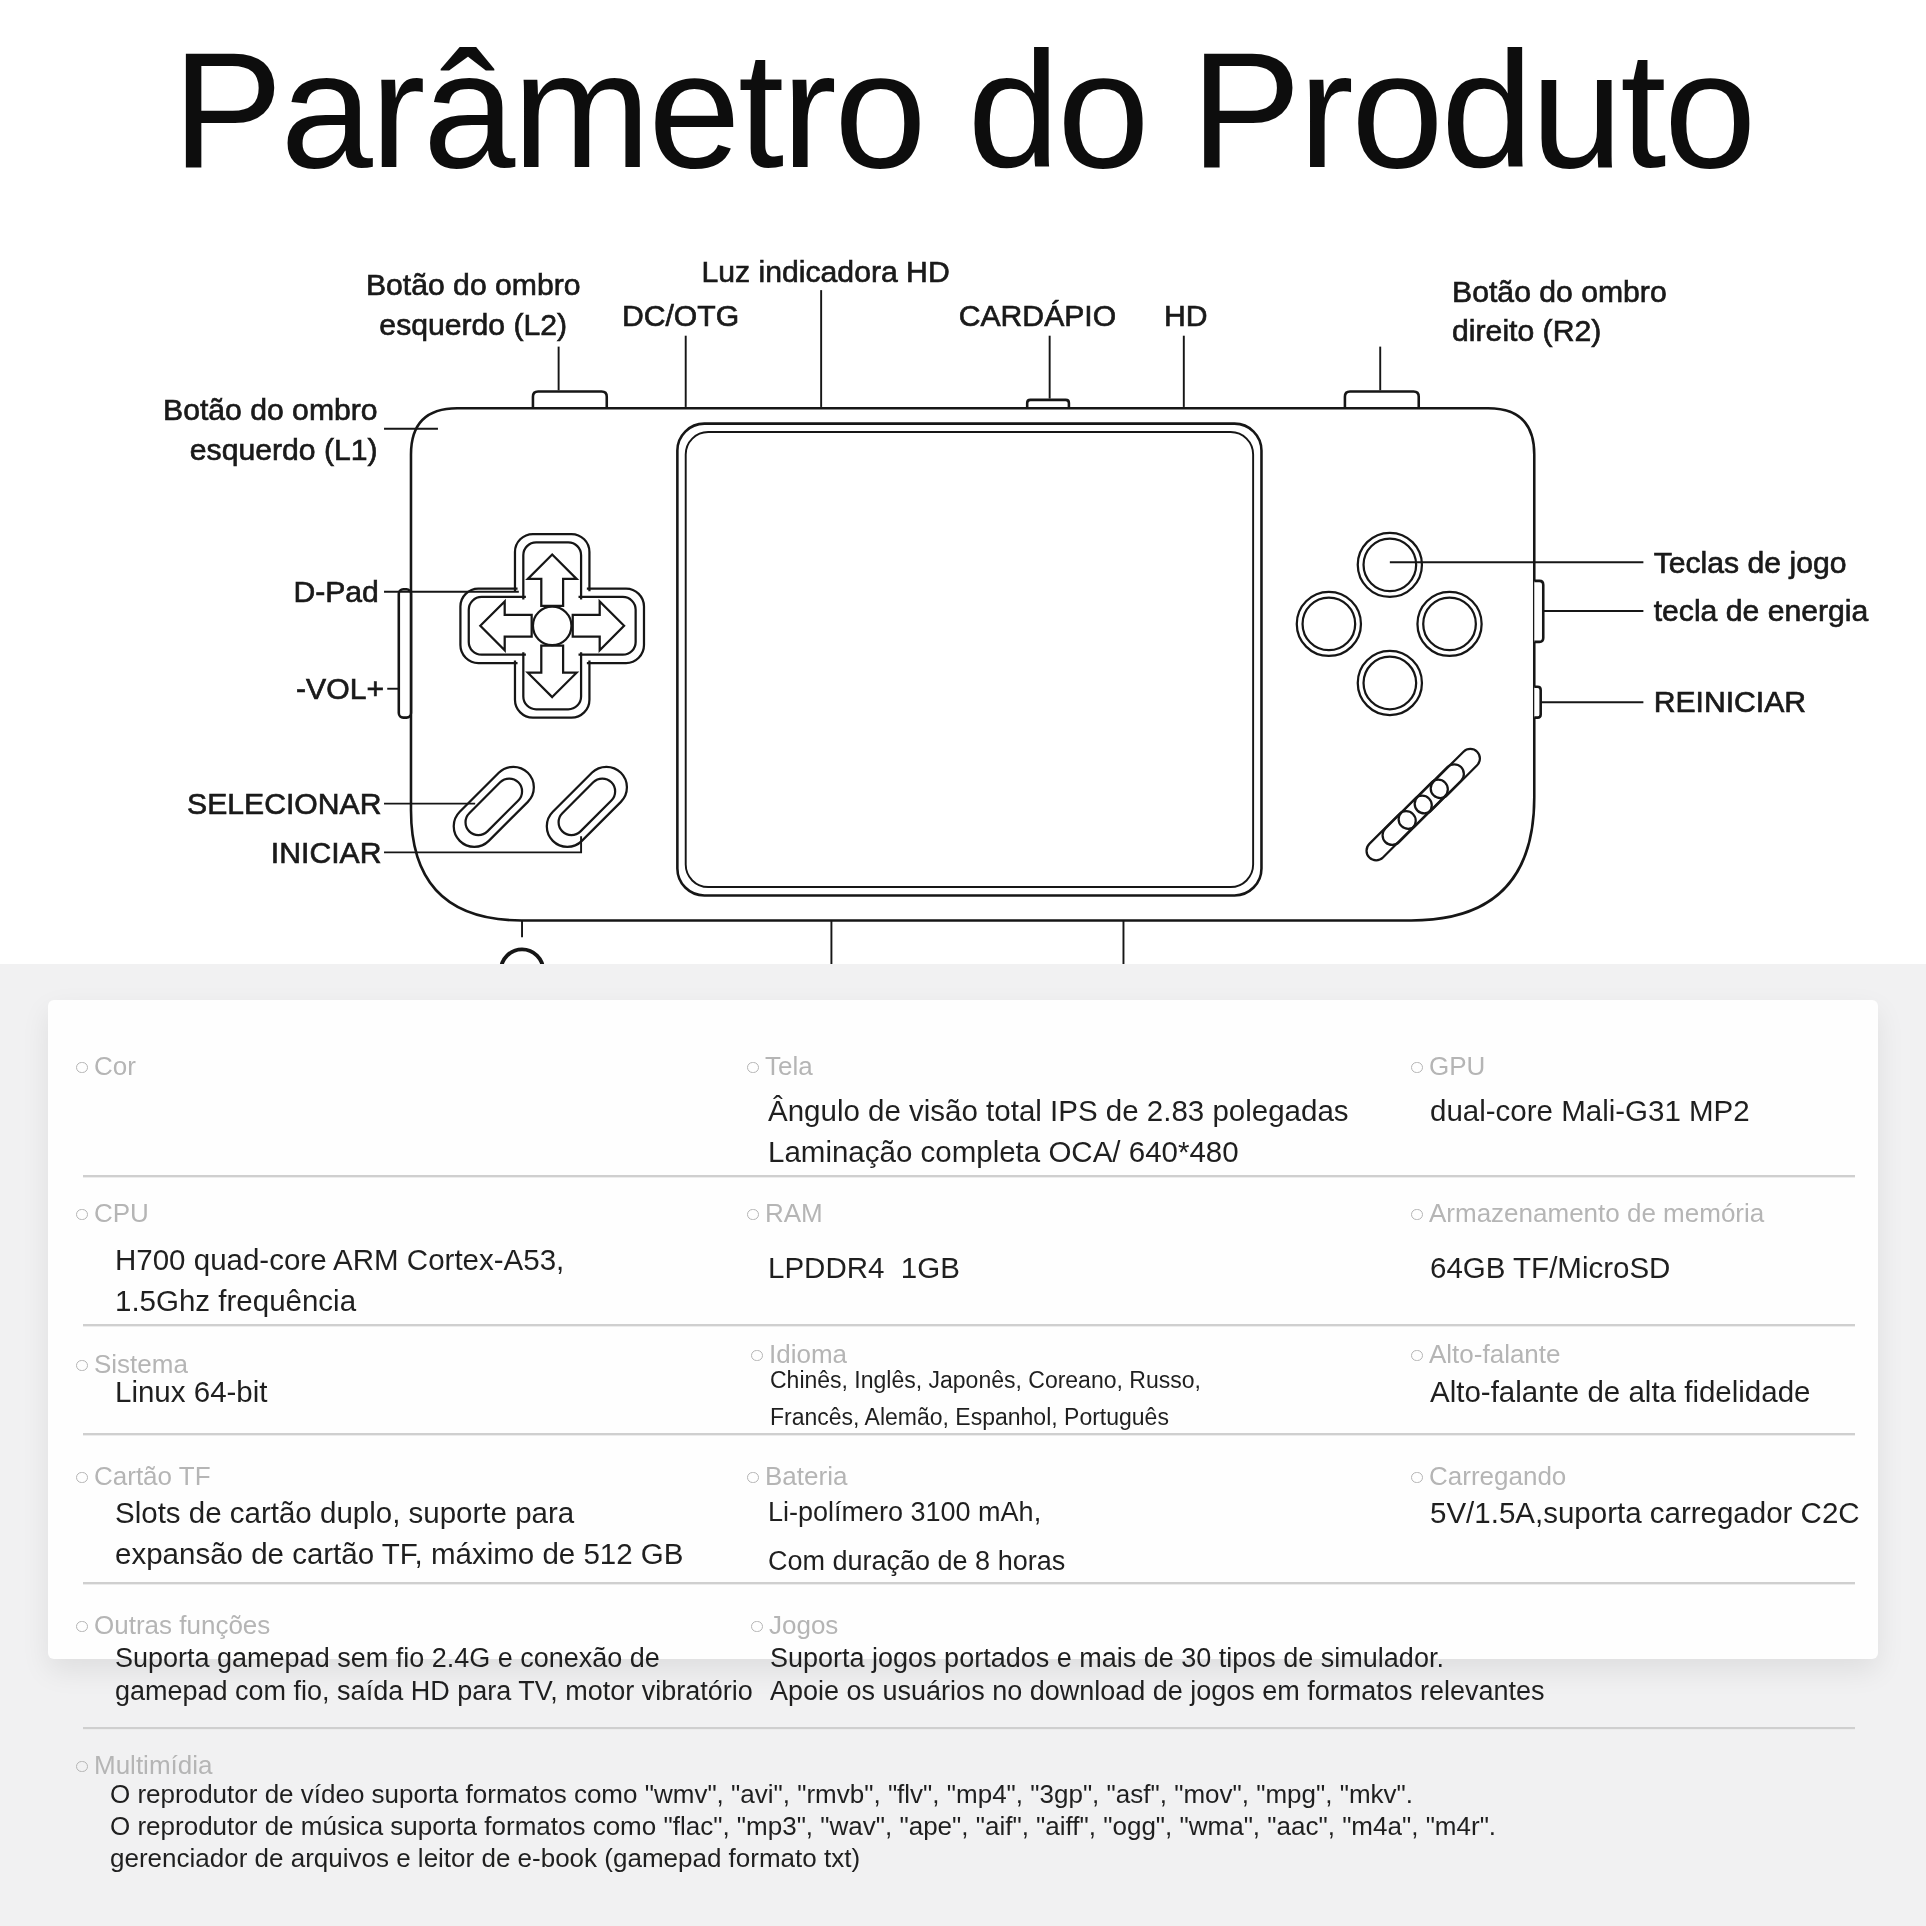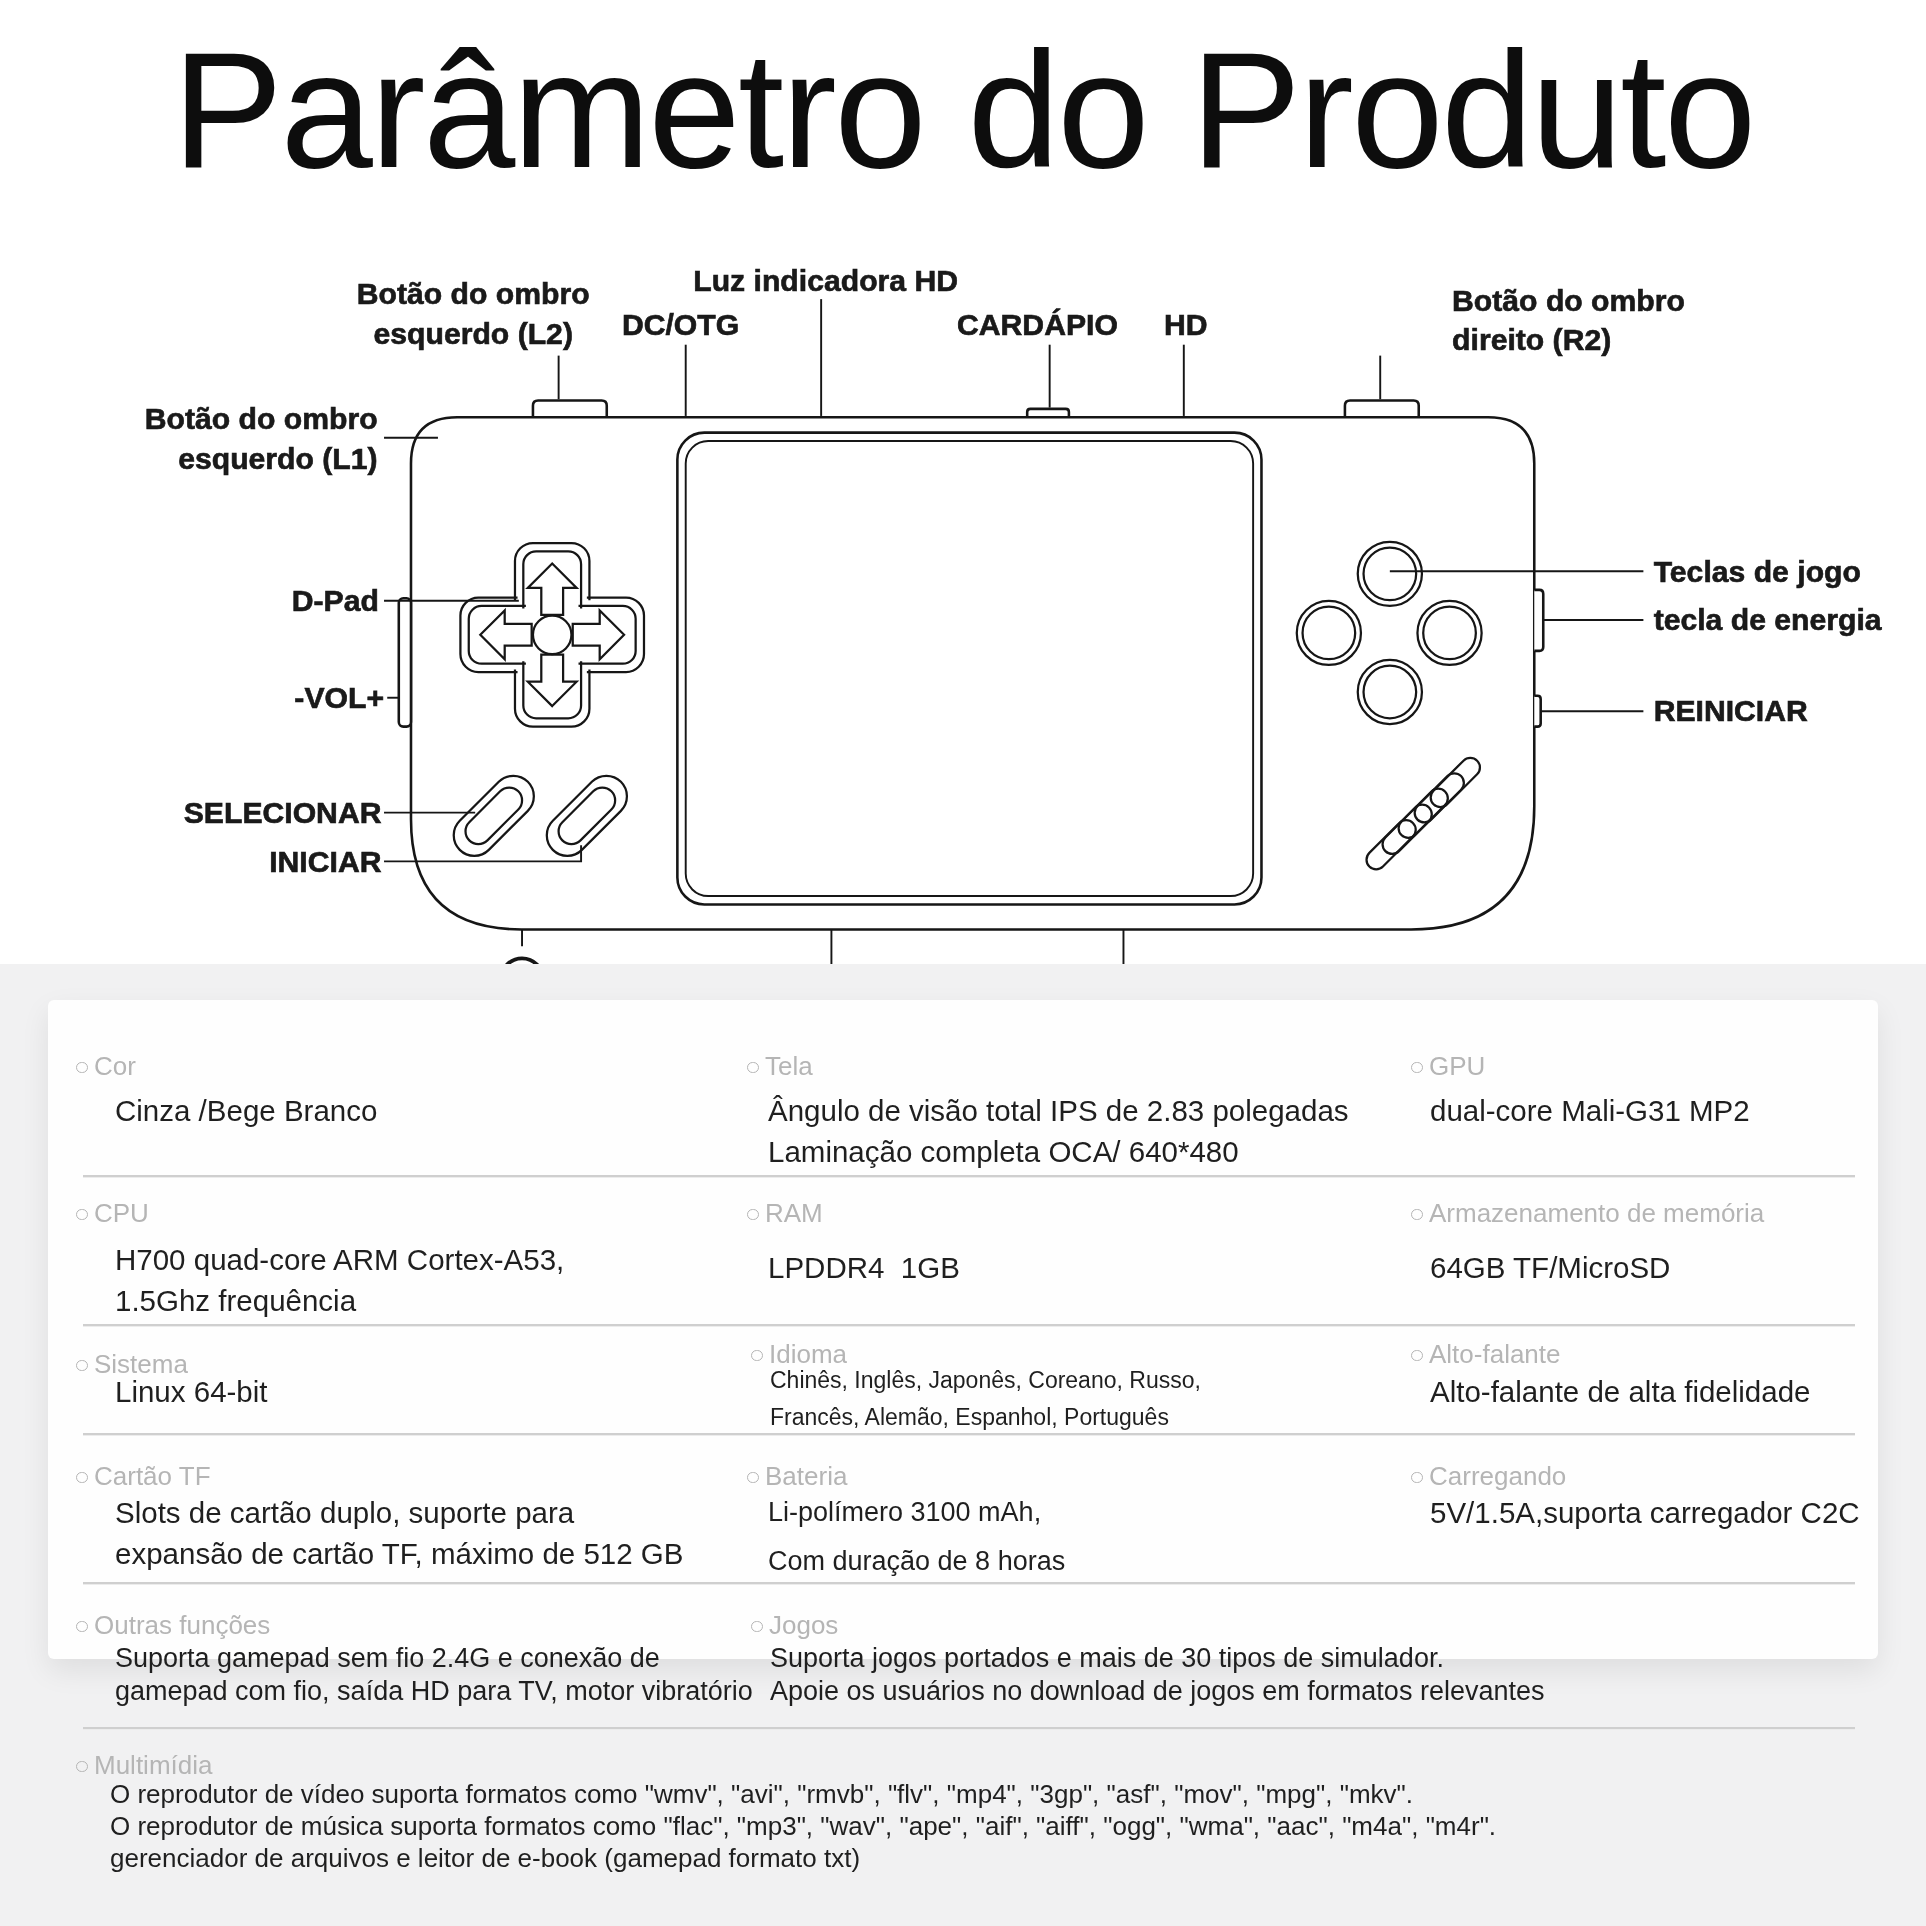--- a/index.html
+++ b/index.html
@@ -7,21 +7,21 @@
     width:1926px;height:1926px;position:relative;overflow:hidden;
     background:#ffffff;
     font-family:"Liberation Sans", sans-serif;
     color:#1a1a1a;
   }
   .page-title{
     position:absolute;top:19px;left:0;width:1926px;
     font-size:166px;font-weight:normal;letter-spacing:-2.6px;
     text-align:center;margin:0;color:#0d0d0d;line-height:1.1;
   }
-  .diagram-wrap{position:absolute;top:9px;left:0;width:1644px;height:1027px;font-weight:bold;}
+  .diagram-wrap{position:absolute;top:0;left:0;width:1644px;height:1027px;}
   svg text{font-family:"Liberation Sans",sans-serif;font-size:47px;fill:#1a1a1a;}
   .lower-bg{position:absolute;top:964px;left:0;width:1926px;height:962px;background:#f1f1f2;}
   .card{
     position:absolute;top:1000px;left:48px;width:1830px;height:659px;
     background:#fefefe;border-radius:6px;
     box-shadow:0 11.6px 29px rgba(0,0,0,0.08);
   }
   .cell-label{
     position:absolute;font-size:26px;color:#b5b5b5;white-space:pre;
   }
@@ -153,21 +153,20 @@
   <text x="1750" y="1564" text-anchor="middle">TF2/EXT.</text>
 </svg>
 </div>
 
 <div class="lower-bg"></div>
 
 <div class="card">
 
   <div class="cell-label" style="left:28px;top:51px"><span class="dot"></span><span>Cor</span></div>
   <div class="cell-content" style="left:67px;top:90px">
-    <div class="line">Cinza /Bege Branco</div>
   </div>
   <div class="cell-label" style="left:699px;top:51px"><span class="dot"></span><span>Tela</span></div>
   <div class="cell-content" style="left:720px;top:90px">
     <div class="line">Ângulo de visão total IPS de 2.83 polegadas</div>
     <div class="line">Laminação completa OCA/ 640*480</div>
   </div>
   <div class="cell-label" style="left:1363px;top:51px"><span class="dot"></span><span>GPU</span></div>
   <div class="cell-content" style="left:1382px;top:90px">
     <div class="line">dual-core Mali-G31 MP2</div>
   </div>

